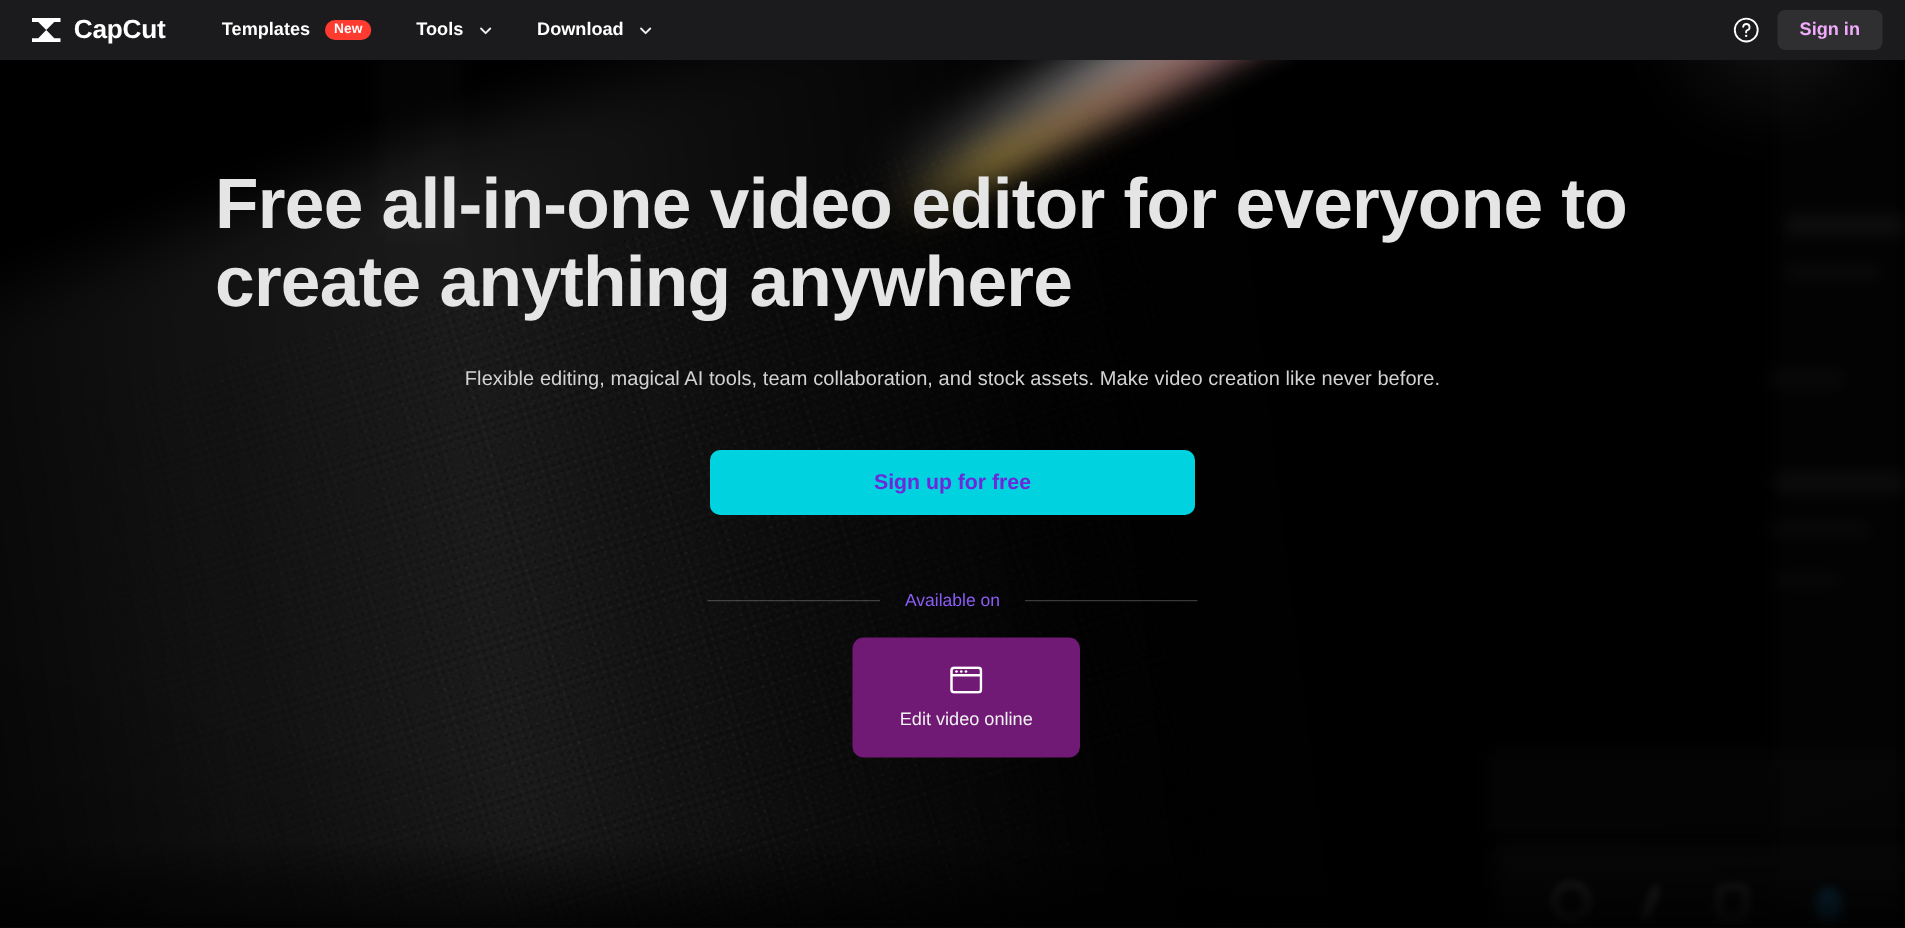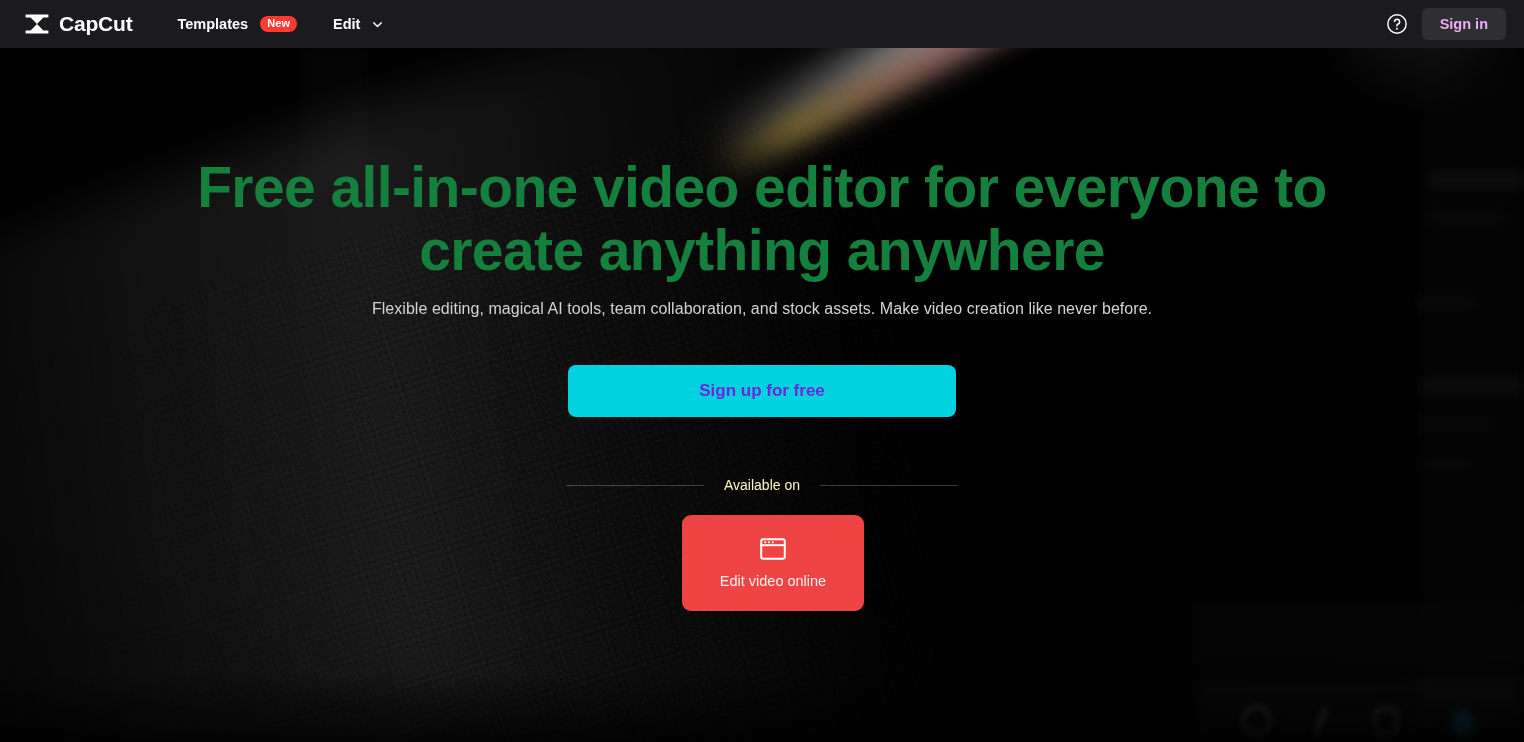--- a/index.html
+++ b/index.html
@@ -209,28 +209,28 @@
   }
 
   
   .hero {
     position:absolute; left:0; top:48px;
     width:100%; height:694px;
     display:flex; flex-direction:column; align-items:center;
     z-index:20;
   }
   .hero-title {
-    margin-top:108px;
-    width:1180px; text-align:center;
-    color:#15803d;
+    margin-top:84px;
+    width:1180px; text-align:left;
+    color:#e5e5e5;
     font-size:57px; line-height:63px;
     font-weight:700; letter-spacing:-.6px;
   }
   .hero-sub {
-    margin-top:18px;
+    margin-top:37px;
     color:#d3d3d5;
     font-size:16px; font-weight:500; letter-spacing:.05px;
     text-align:center;
   }
   .cta-btn {
     margin-top:47px;
     width:388px; height:52px;
     background:#00d2e0;
     color:#6d28d9;
     font-size:17px; font-weight:700;
@@ -238,29 +238,29 @@
     cursor:pointer;
     font-family:"Liberation Sans", sans-serif;
   }
 
   .avail {
     margin-top:60px;
     display:flex; align-items:center; gap:20px;
     width:392px;
   }
   .avail-rule { flex:1; height:1px; background:rgba(255,255,255,.22); }
-  .avail-label { color:#fef9c3; font-size:14px; font-weight:500; white-space:nowrap; }
+  .avail-label { color:#8b5cf6; font-size:14px; font-weight:500; white-space:nowrap; }
 
   .platforms {
     margin-top:22px;
     display:flex; gap:26px;
   }
   .platform {
     width:182px; height:96px;
-    background:#ef4444;
+    background:#701a75;
     border-radius:9px;
     display:flex; flex-direction:column;
     align-items:center; justify-content:center; gap:13px;
     cursor:pointer;
     border:none;
     font-family:"Liberation Sans", sans-serif;
     margin-left:22px;
   }
   .platform-icon { width:26px; height:22px; display:block; }
   .platform-label { color:#f2f2f3; font-size:14.5px; font-weight:500; }
@@ -313,28 +313,34 @@
     </div>
 
     <div class="nav-links">
 
       <div class="nav-item">
         <span>Templates</span>
         <span class="badge-new">New</span>
       </div>
 
       <div class="nav-item">
-        <span>Edit</span>
+        <span>Tools</span>
         <svg class="chev" viewBox="0 0 12 12">
           <path d="M2 4.2 L6 8.2 L10 4.2" fill="none" stroke="#ffffff" stroke-width="1.7" stroke-linecap="round" stroke-linejoin="round"></path>
         </svg>
       </div>
 
 
 
+      <div class="nav-item">
+        <span>Download</span>
+        <svg class="chev" viewBox="0 0 12 12">
+          <path d="M2 4.2 L6 8.2 L10 4.2" fill="none" stroke="#ffffff" stroke-width="1.7" stroke-linecap="round" stroke-linejoin="round"></path>
+        </svg>
+      </div>
 
     </div>
 
     <div class="nav-right">
       <svg class="help-icon" viewBox="0 0 24 24">
         <circle cx="12" cy="12" r="10" fill="none" stroke="#ffffff" stroke-width="1.6"></circle>
         <path d="M9.3 9.2 a2.8 2.8 0 1 1 3.4 3.1 c-.6.2-.8.7-.8 1.3 v.5" fill="none" stroke="#ffffff" stroke-width="1.6" stroke-linecap="round"></path>
         <circle cx="11.9" cy="17.1" r="1.05" fill="#ffffff"></circle>
       </svg>
       <button class="signin-btn">Sign in</button>

